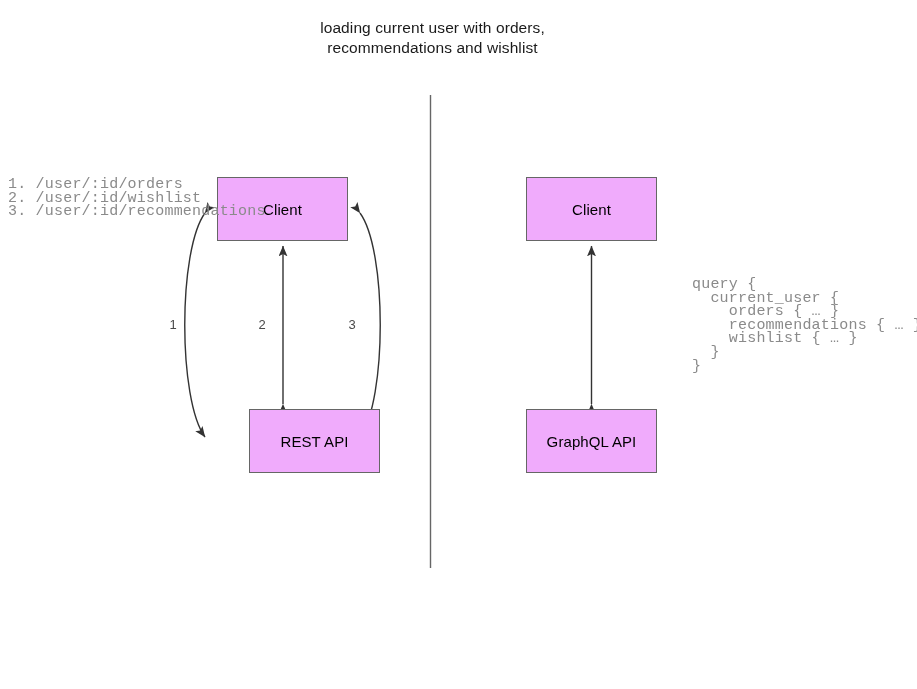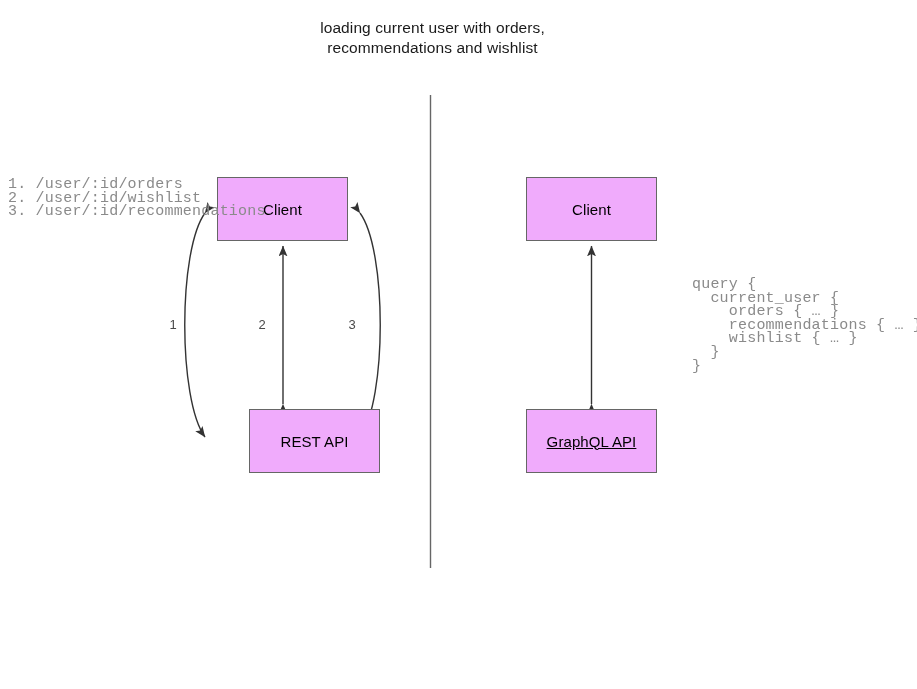--- a/index.html
+++ b/index.html
@@ -47,21 +47,21 @@
     display: flex;
     align-items: center;
     justify-content: center;
     font-size: 15px;
     color: #000000;
     letter-spacing: 0.1px;
   }
   #node-rest-client   { left: 217px; top: 177px; width: 131px; height: 64px; }
   #node-rest-api      { left: 217px; top: 409px; width: 131px; height: 64px; margin-left: 32px; }
   #node-gql-client    { left: 526px; top: 177px; width: 131px; height: 64px; }
-  #node-gql-api       { left: 526px; top: 409px; width: 131px; height: 64px; text-decoration: underline; }
+  #node-gql-api       { left: 526px; top: 409px; width: 131px; height: 64px; }
 
   
   .mono-block {
     position: absolute;
     font-family: Liberation Mono, monospace;
     font-size: 15px;
     line-height: 13.6px;
     color: #8a8a8a;
     white-space: pre;
     letter-spacing: 0.2px;

